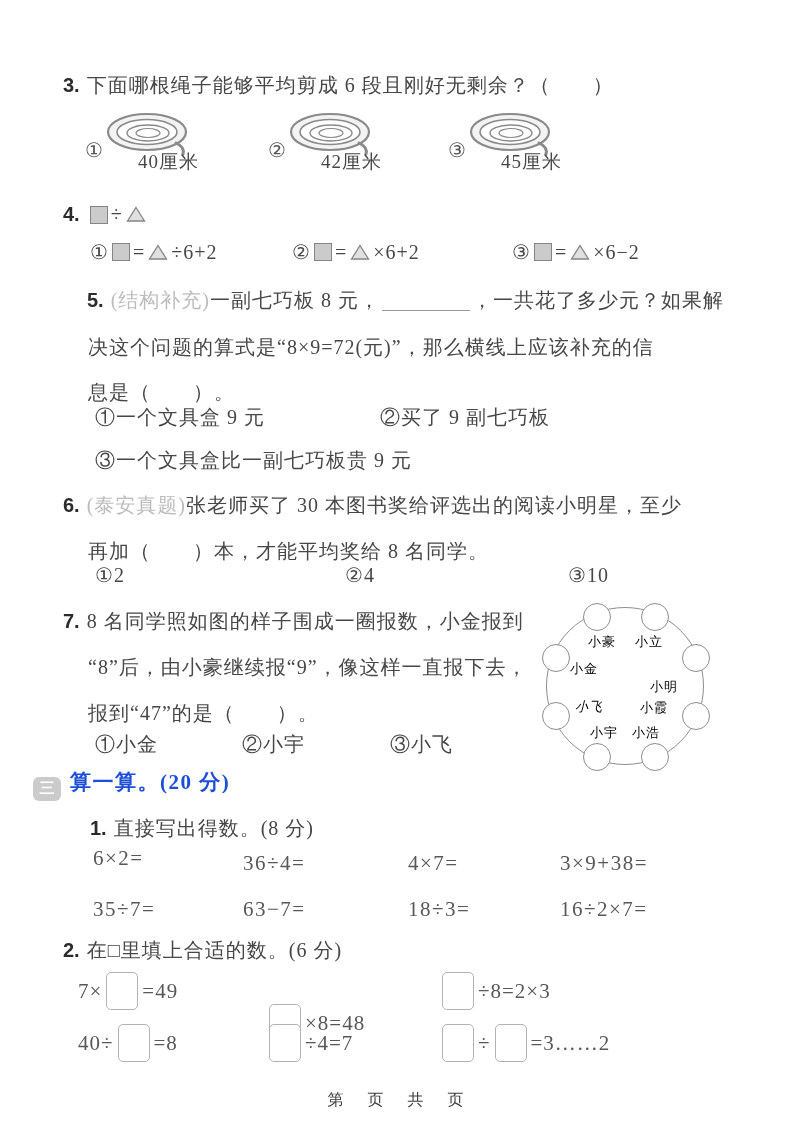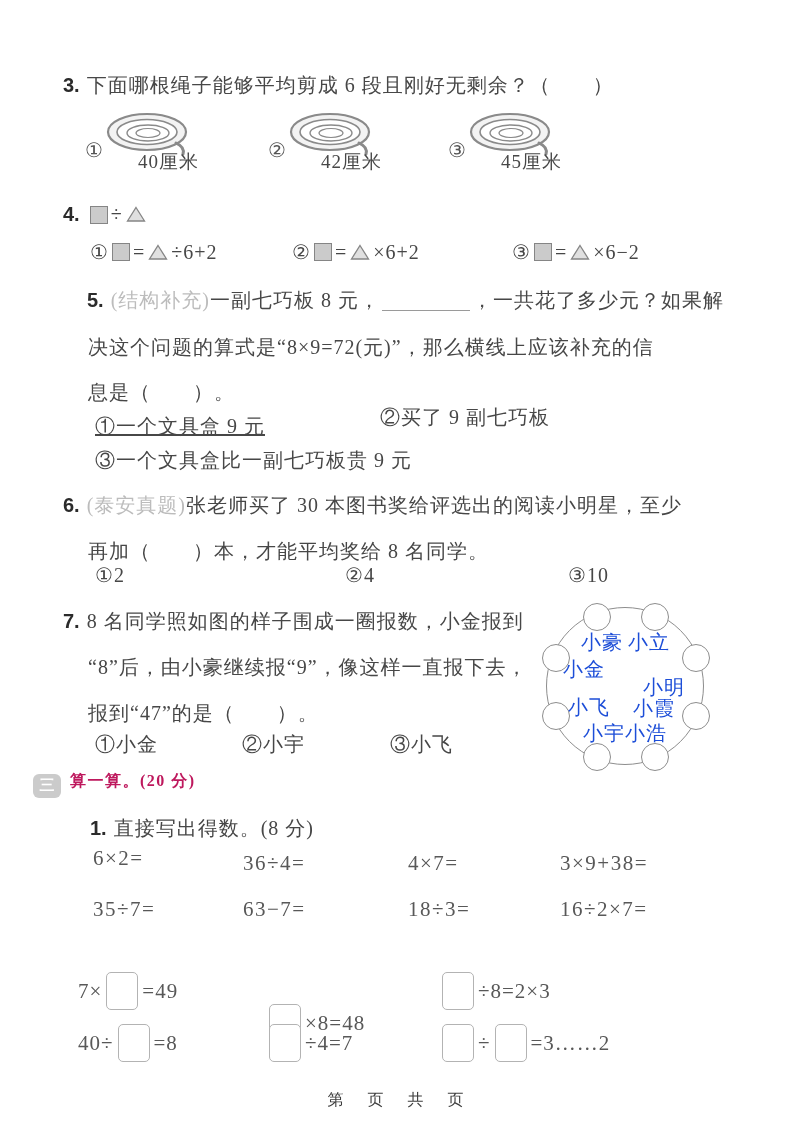--- a/index.html
+++ b/index.html
@@ -22,26 +22,26 @@
   .tri{vertical-align:-2px;margin:0 3px;}
   .shape-eq{display:inline-flex;align-items:center;}
   
   .blank{display:inline-block;width:88px;height:20px;border-bottom:1.5px solid #9a9a9a;
          vertical-align:-4px;margin:0 2px;}
   
   .circle-diagram{position:absolute;left:542px;top:603px;width:166px;height:166px;}
   .big-circle{position:absolute;left:4px;top:4px;width:156px;height:156px;border:1.3px solid #8d8d8d;
               border-radius:50%;}
   .member{position:absolute;width:26px;height:26px;background:#fff;border:1.3px solid #8d8d8d;border-radius:50%;}
-  .member-name{position:absolute;transform:translate(-50%,-50%);font-size:20px;color:#1d4ed8;letter-spacing:1px;}
+  .member-name{position:absolute;transform:translate(-50%,-50%);font-size:13px;color:#000000;letter-spacing:1px;}
   
   .badge{display:inline-flex;align-items:center;justify-content:center;width:28px;height:24px;
          background:#cbcbcb;border-radius:6px;color:#fff;font-weight:bold;font-size:15px;
          font-family:"Liberation Sans","DejaVu Sans",sans-serif;vertical-align:-4px;margin-right:9px;}
-  .sec-title{font-weight:bold;color:#be185d;font-size:16px;letter-spacing:1.5px;}
+  .sec-title{font-weight:bold;color:#1d4ed8;font-size:21px;letter-spacing:1.5px;}
   .sub-title{letter-spacing:1px;}
   
   .calc{font-size:21px;color:#585858;letter-spacing:1.5px;}
   
   .fill{font-size:21px;color:#585858;letter-spacing:1px;display:inline-flex;align-items:center;}
   .box{display:inline-block;width:30px;height:36px;border:1.5px solid #b3b3b3;border-radius:5px;
        background:#fff;margin:0 4px;}
   .footer{position:absolute;left:0;top:1090px;width:793px;text-align:center;font-size:16px;
           color:#3d3d3d;letter-spacing:2px;word-spacing:16px;}
 </style>
@@ -123,21 +123,21 @@
         <polygon points="10,1.5 18.5,15 1.5,15" fill="#e0e0e0" stroke="#858585" stroke-width="1.3"></polygon>
       </svg>
       <span>×6−2</span>
   </div>
 
   <div class="abs stem" style="left:63px;top:287px;margin-left:24px;">
     <span class="qnum">5.</span><span class="tag">(结构补充)</span><span>一副七巧板 8 元，</span><span class="blank"></span><span>，一共花了多少元？如果解</span>
   </div>
   <div class="abs stem" style="left:88px;top:334px;">决这个问题的算式是“8×9=72(元)”，那么横线上应该补充的信</div>
   <div class="abs stem" style="left:88px;top:379px;">息是（　　）。</div>
-  <div class="abs opt" style="left:95px;top:413px;text-decoration:underline;">①一个文具盒 9 元</div>
+  <div class="abs opt" style="left:95px;top:404px;">①一个文具盒 9 元</div>
   <div class="abs opt" style="left:380px;top:404px;">②买了 9 副七巧板</div>
   <div class="abs opt" style="left:95px;top:447px;">③一个文具盒比一副七巧板贵 9 元</div>
 
   <div class="abs stem" style="left:63px;top:492px;">
     <span class="qnum">6.</span><span class="tag">(泰安真题)</span><span>张老师买了 30 本图书奖给评选出的阅读小明星，至少</span>
   </div>
   <div class="abs stem" style="left:88px;top:538px;">再加（　　）本，才能平均奖给 8 名同学。</div>
   <div class="abs opt" style="left:95px;top:563px;">①2</div>
   <div class="abs opt" style="left:345px;top:563px;">②4</div>
   <div class="abs opt" style="left:540px;top:563px;margin-left:28px;">③10</div>
@@ -158,21 +158,21 @@
     <div class="member" style="left:0;top:41px;"></div>
     <div class="member" style="left:140px;top:41px;"></div>
     <div class="member" style="left:0;top:99px;"></div>
     <div class="member" style="left:140px;top:99px;"></div>
     <div class="member" style="left:41px;top:140px;"></div>
     <div class="member" style="left:99px;top:140px;"></div>
     <span class="member-name" style="left:60px;top:39px;">小豪</span>
     <span class="member-name" style="left:107px;top:39px;">小立</span>
     <span class="member-name" style="left:42px;top:66px;">小金</span>
     <span class="member-name" style="left:122px;top:84px;">小明</span>
-    <span class="member-name" style="left:47px;top:104px;">小飞</span>
+    <span class="member-name" style="left:47px;top:104px;font-style:italic;">小飞</span>
     <span class="member-name" style="left:112px;top:105px;">小霞</span>
     <span class="member-name" style="left:62px;top:130px;">小宇</span>
     <span class="member-name" style="left:104px;top:130px;">小浩</span>
   </div>
 
   <div class="abs" style="left:33px;top:768px;">
     <span class="badge">三</span><span class="sec-title">算一算。(20 分)</span>
   </div>
 
   <div class="abs sub-title" style="left:90px;top:815px;">
@@ -180,20 +180,23 @@
   </div>
   <span class="abs calc" style="left:93px;top:846px;text-align:center;">6×2=</span>
   <span class="abs calc" style="left:243px;top:851px;">36÷4=</span>
   <span class="abs calc" style="left:408px;top:851px;">4×7=</span>
   <span class="abs calc" style="left:560px;top:851px;">3×9+38=</span>
   <span class="abs calc" style="left:93px;top:897px;">35÷7=</span>
   <span class="abs calc" style="left:243px;top:897px;">63−7=</span>
   <span class="abs calc" style="left:408px;top:897px;">18÷3=</span>
   <span class="abs calc" style="left:560px;top:897px;">16÷2×7=</span>
 
+  <div class="abs sub-title" style="left:63px;top:937px;">
+    <span class="qnum">2.</span><span>在□里填上合适的数。(6 分)</span>
+  </div>
   <div class="abs fill" style="left:78px;top:972px;">
     <span>7×</span>
       <span class="box"></span>
       <span>=49</span>
   </div>
   <div class="abs fill" style="left:265px;top:972px;margin-top:32px;">
     <span class="box"></span>
       <span>×8=48</span>
   </div>
   <div class="abs fill" style="left:438px;top:972px;">

